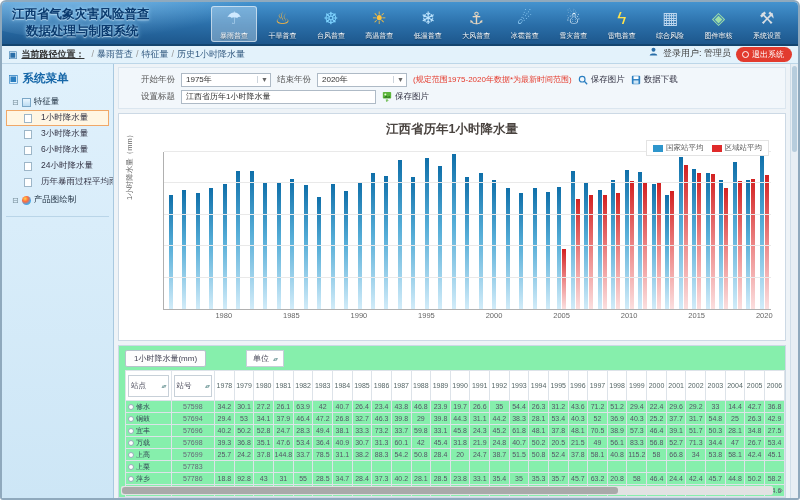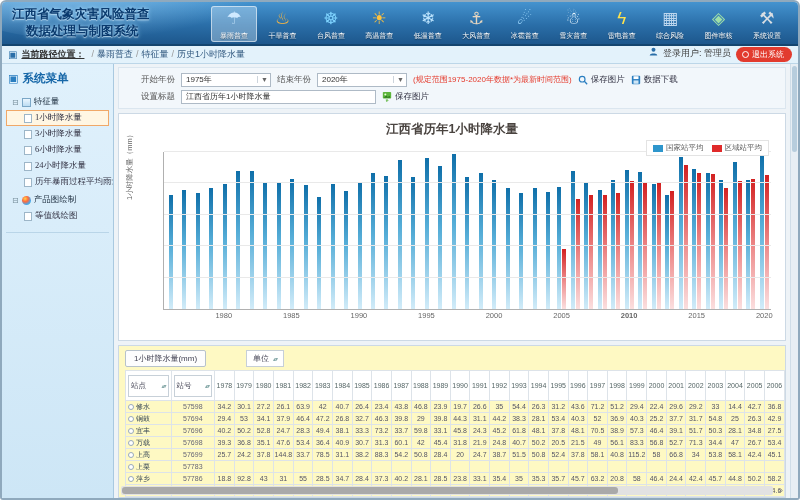--- a/index.html
+++ b/index.html
@@ -32,21 +32,21 @@
   
   .body { display: flex; height: 434px; background: #eef3f7; }
   .sidebar { width: 112px; background: linear-gradient(180deg,#e0f1fc 0%, #cde6f6 100%); border-right: 1px solid #a9c9e0; padding: 5px 4px; overflow: hidden; }
   .menu-title { display:flex; align-items:center; gap:4px; color:#1667a8; font-weight:bold; font-size:11.5px; padding: 2px 2px 8px; }
   .menu-title .menu-icon { color:#2a7ec0; font-size:11px; }
   .tree-group { margin-bottom: 2px; }
   .tree-parent { display:flex; align-items:center; gap:3px; font-size:8.5px; color:#234; padding:2px 0 2px 6px; cursor:pointer; }
   .expander { color:#78909c; font-size:8px; }
   .gicon { width:9px; height:9px; border:1px solid #7ba7c7; background:linear-gradient(#eaf6ff,#bcdcf2); display:inline-block; }
   .gicon.palette { border:none; border-radius:50%; background: radial-gradient(circle at 35% 30%, #ffd54a 0%, #ff6a3d 35%, #3fa9f5 70%, #7dc242 100%); }
-  .tree-child { display:flex; align-items:center; gap:3px; font-size:8.5px; color:#334; padding:2px 0 2px 18px; cursor:pointer; white-space:nowrap;font-family:Liberation Serif, serif; }
+  .tree-child { display:flex; align-items:center; gap:9px; font-size:8.5px; color:#334; padding:2px 0 2px 18px; cursor:pointer; white-space:nowrap; }
   .tree-child .cicon { width:8px; height:9px; border:1px solid #9db6c8; background:#fff; display:inline-block; flex:none; }
   .tree-child.selected { background:#fff6e3; box-shadow: 0 0 0 1px #f0a868 inset; }
   .sidebar hr { border:none; border-top:1px solid #b9d5e8; margin:8px 0; }
 
   .main { flex: 1; display: flex; flex-direction: column; overflow: hidden; padding: 3px 4px 0; }
   .vscroll { width: 8px; background:#e7eef4; border-left:1px solid #cfdde8; position:relative; }
   .vthumb { position:absolute; top:2px; left:1px; width:5px; height:86px; background:#b7cddd; border-radius:3px; }
 
   
   .toolbar { background:#f2f7fb; border:1px solid #dbe6ef; padding: 3px 22px; }
@@ -70,21 +70,21 @@
   .bar { width:4px; }
   .bar.blue { background: linear-gradient(180deg,#0f6fa9 0%, #56aed8 45%, #d2ecf9 100%); }
   .bar.red  { background: linear-gradient(180deg,#d32121 0%, #ee8f8f 55%, #fbdfdf 100%); }
   .yticks { position:absolute; left:-24px; top:38px; width:20px; height:158px; }
   .ylabel { position:absolute; left:6px; top:86px; font-size:7.5px; color:#666; transform:rotate(-90deg); transform-origin:left top; white-space:nowrap; }
   .xticks { position:relative; height:12px; }
   .xtick { position:absolute; top:1px; transform:translateX(-50%); font-size:7.5px; color:#666; }
   .xlabel { text-align:center; font-size:7.5px; color:#666; margin-top:1px; }
 
   
-  .table-panel { background:#fef9c3; border:1px solid #ccd9e5; margin-top:4px; flex:1; overflow:hidden; position:relative; padding:4px 0 0 6px; }
+  .table-panel { background:#86efac; border:1px solid #ccd9e5; margin-top:4px; flex:1; overflow:hidden; position:relative; padding:4px 0 0 6px; }
   .table-controls { display:flex; align-items:center; gap:40px; margin-bottom:3px; }
   .unit-btn { border:1px solid #b7c2cc; background:#fdfdfd; font-size:8px; color:#445; padding:2px 8px; border-radius:2px; cursor:pointer; }
   .unit-select { border:1px solid #c6cfd8; background:#fff; font-size:8px; color:#445; padding:2px 6px; display:inline-flex; gap:4px; align-items:center; cursor:pointer; }
   .sorticons { font-size:6px; color:#8aa; letter-spacing:-1px; }
   .table-clip { overflow:hidden; }
   table { border-collapse:collapse; table-layout:fixed; }
   th, td { border:1px solid #dde3e9; font-weight:normal; }
   th { font-size:7px; color:#566; height:30px; background:#fff; }
   th.year-col { width:20px; }
   .hdr-inner { border:1px solid #c7d0d8; margin:2px; padding:5px 2px; display:flex; align-items:center; justify-content:space-between; font-size:7.5px; color:#445; }
@@ -212,24 +212,20 @@
               <span class="cicon"></span>
               <span>历年暴雨过程平均雨量</span>
             </div>
           </div>
           <div class="tree-group">
             <div class="tree-parent">
               <span class="expander">⊟</span>
               <span class="gicon palette"></span>
               <span>产品图绘制</span>
             </div>
-            <div class="tree-child">
-              <span class="cicon"></span>
-              <span>等值线绘图</span>
-            </div>
           </div>
         </div>
       <hr>
     </aside>
 
     <main class="main">
 
       <div class="toolbar">
         <div class="tb-row">
           <span>开始年份</span>
@@ -447,21 +443,21 @@
                 <div class="bar red" title="2020: 42.7" style="height: 85.4%;"></div>
               </div>
             </div>
           <div class="xticks" id="xticks">
               <span class="xtick" style="left: 10%;">1980</span>
               <span class="xtick" style="left: 21.1111%;">1985</span>
               <span class="xtick" style="left: 32.2222%;">1990</span>
               <span class="xtick" style="left: 43.3333%;">1995</span>
               <span class="xtick" style="left: 54.4444%;">2000</span>
               <span class="xtick" style="left: 65.5556%;">2005</span>
-              <span class="xtick" style="left: 76.6667%; font-weight: bold;">2010</span>
+              <span class="xtick" style="left: 76.6667%;">2010</span>
               <span class="xtick" style="left: 87.7778%;">2015</span>
               <span class="xtick" style="left: 98.8889%;">2020</span>
             </div>
         </div>
       </section>
 
       <section class="table-panel">
         <div class="table-controls">
           <span class="unit-btn">1小时降水量(mm)</span>
           <span class="unit-select">

